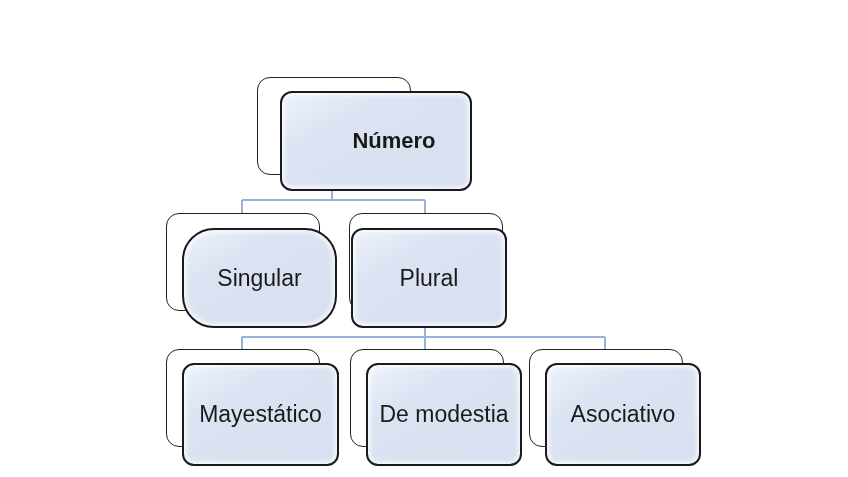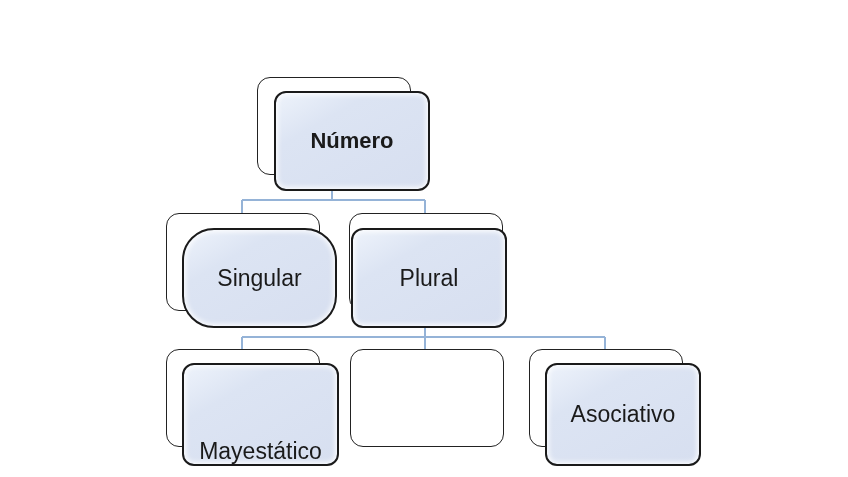--- a/index.html
+++ b/index.html
@@ -51,27 +51,27 @@
     color: #1a1a1a;
     font-size: 23px;
     line-height: 1.15;
   }
   .box-front.root-box {
     font-size: 22px;
     font-weight: 700;
   }
   
   .n-numero-back      { left: 257px; top:  77px; width: 152px; height: 96px; }
-  .n-numero-front     { left: 274px; top:  91px; width: 152px; height: 96px; }
+  .n-numero-front     { left: 280px; top:  91px; width: 152px; height: 96px; padding-left: 36px; }
   .n-singular-back    { left: 166px; top: 213px; width: 152px; height: 96px; }
   .n-singular-front   { left: 182px; top: 228px; width: 151px; height: 96px; border-radius: 32px; }
   .n-plural-back      { left: 349px; top: 213px; width: 152px; height: 96px; }
   .n-plural-front     { left: 351px; top: 228px; width: 152px; height: 96px; }
   .n-mayest-back      { left: 166px; top: 349px; width: 152px; height: 96px; }
-  .n-mayest-front     { left: 182px; top: 363px; width: 153px; height: 99px; align-items: flex-end; }
+  .n-mayest-front     { left: 182px; top: 363px; width: 153px; height: 99px; }
   .n-modestia-back    { left: 350px; top: 349px; width: 152px; height: 96px; }
   .n-modestia-front   { left: 366px; top: 363px; width: 152px; height: 99px; }
   .n-asociativo-back  { left: 529px; top: 349px; width: 152px; height: 96px; }
   .n-asociativo-front { left: 545px; top: 363px; width: 152px; height: 99px; }
   .label { padding: 0 6px; }
 </style>
 </head>
 <body>
 
 <div class="slide">
@@ -96,19 +96,22 @@
   <div class="box-front n-plural-front">
     <span class="label">Plural</span>
   </div>
 
   <div class="box-back n-mayest-back"></div>
   <div class="box-front n-mayest-front">
     <span class="label">Mayestático</span>
   </div>
 
   <div class="box-back n-modestia-back"></div>
+  <div class="box-front n-modestia-front">
+    <span class="label">De modestia</span>
+  </div>
 
   <div class="box-back n-asociativo-back"></div>
   <div class="box-front n-asociativo-front">
     <span class="label">Asociativo</span>
   </div>
 
 </div>
 
 </body></html>

